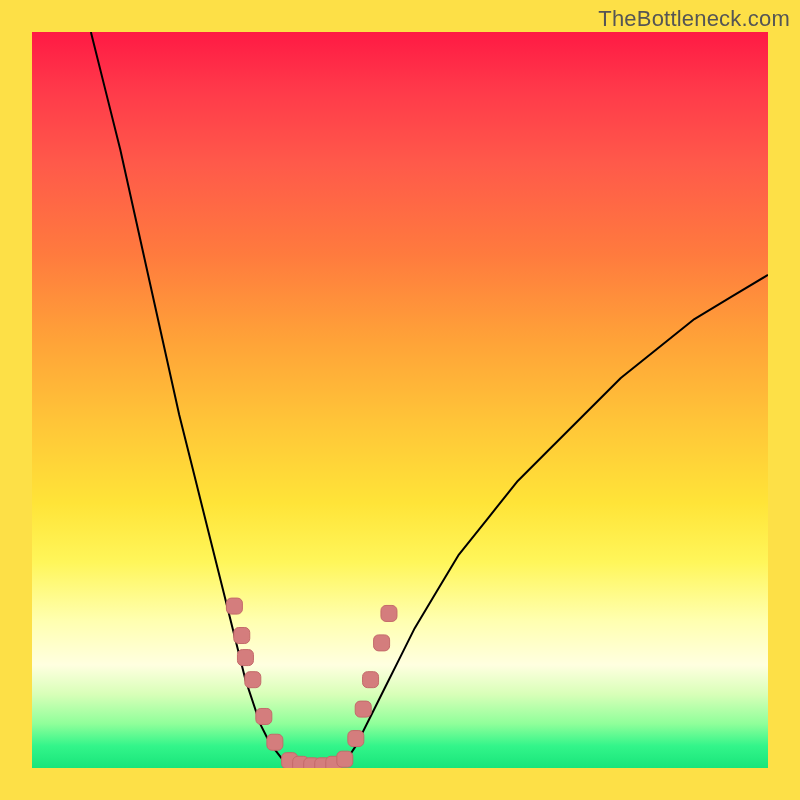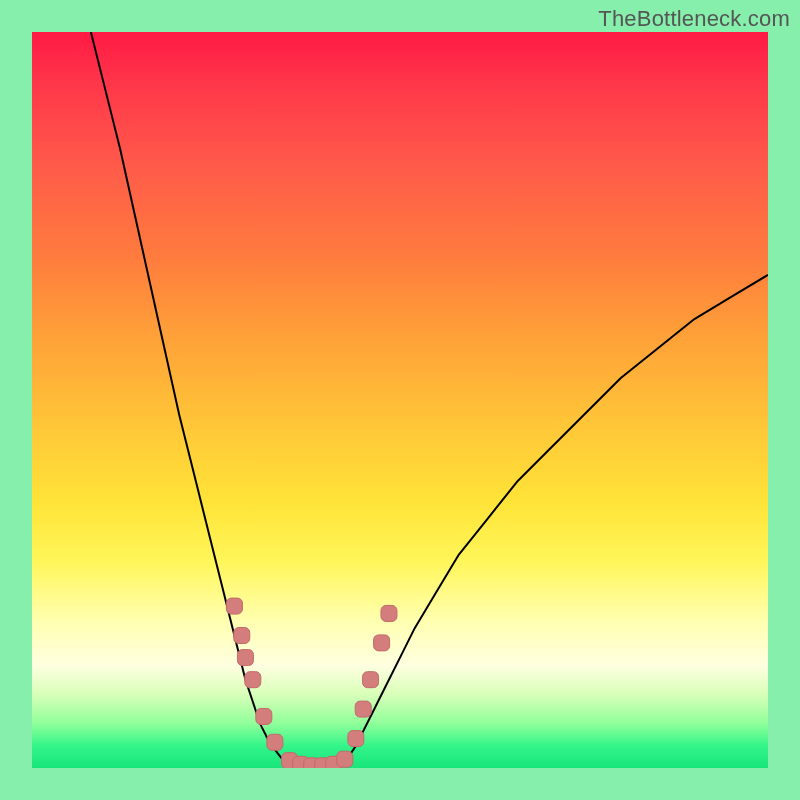--- a/index.html
+++ b/index.html
@@ -10,21 +10,21 @@
     overflow: hidden;
     background: #000;
     font-family: Arial, Helvetica, sans-serif;
   }
   .frame {
     position: absolute;
     left: 0;
     top: 0;
     width: 800px;
     height: 800px;
-    background: #86efac;
+    background: #fde047;
   }
   .plot {
     position: absolute;
     left: 32px;
     top: 32px;
     width: 736px;
     height: 736px;
     
     background: linear-gradient(to bottom,
       #ff1a44 0%,

